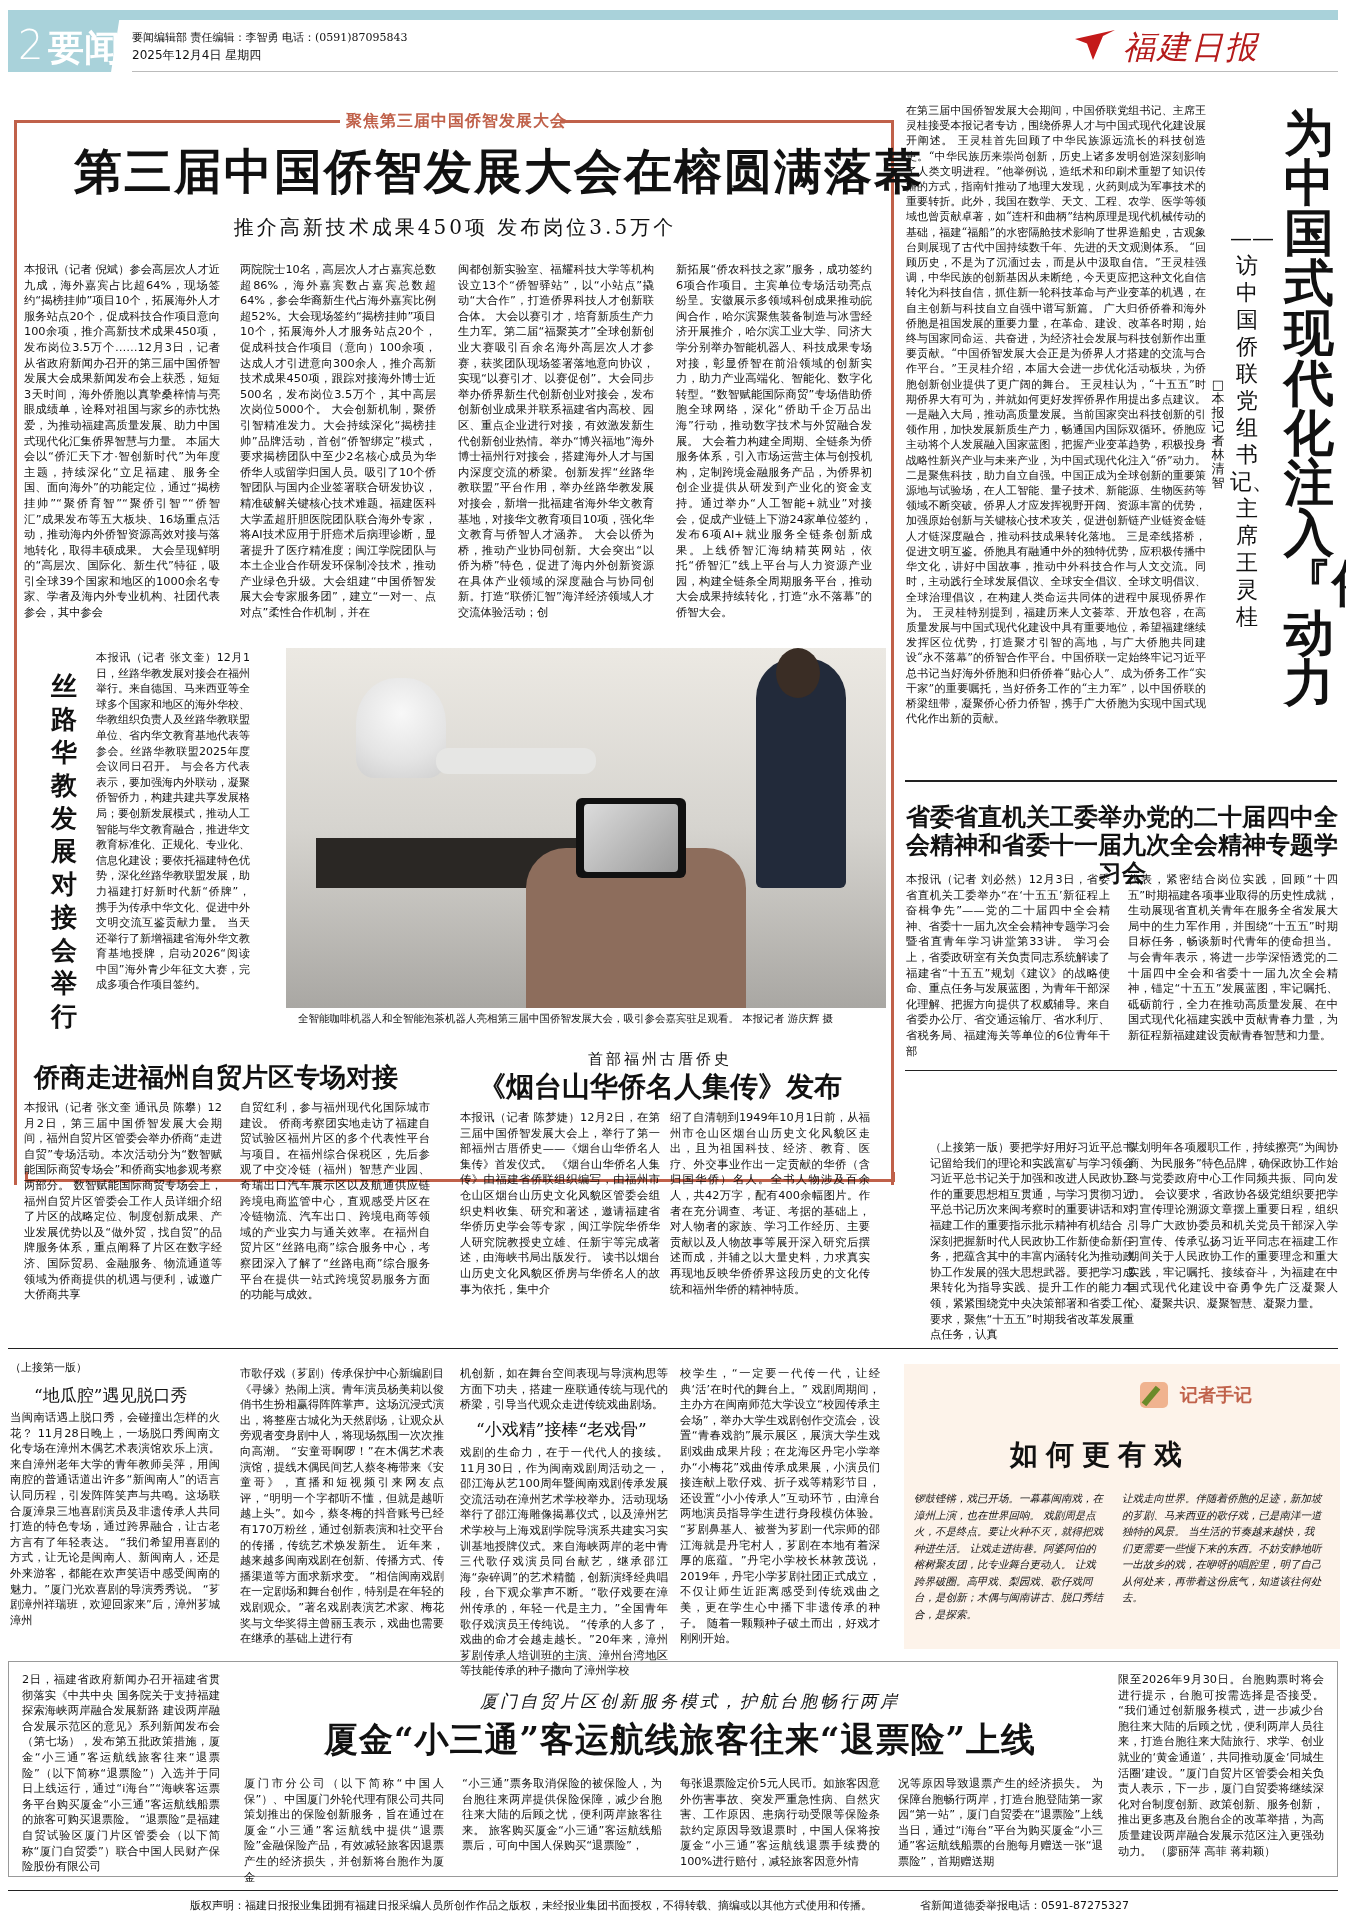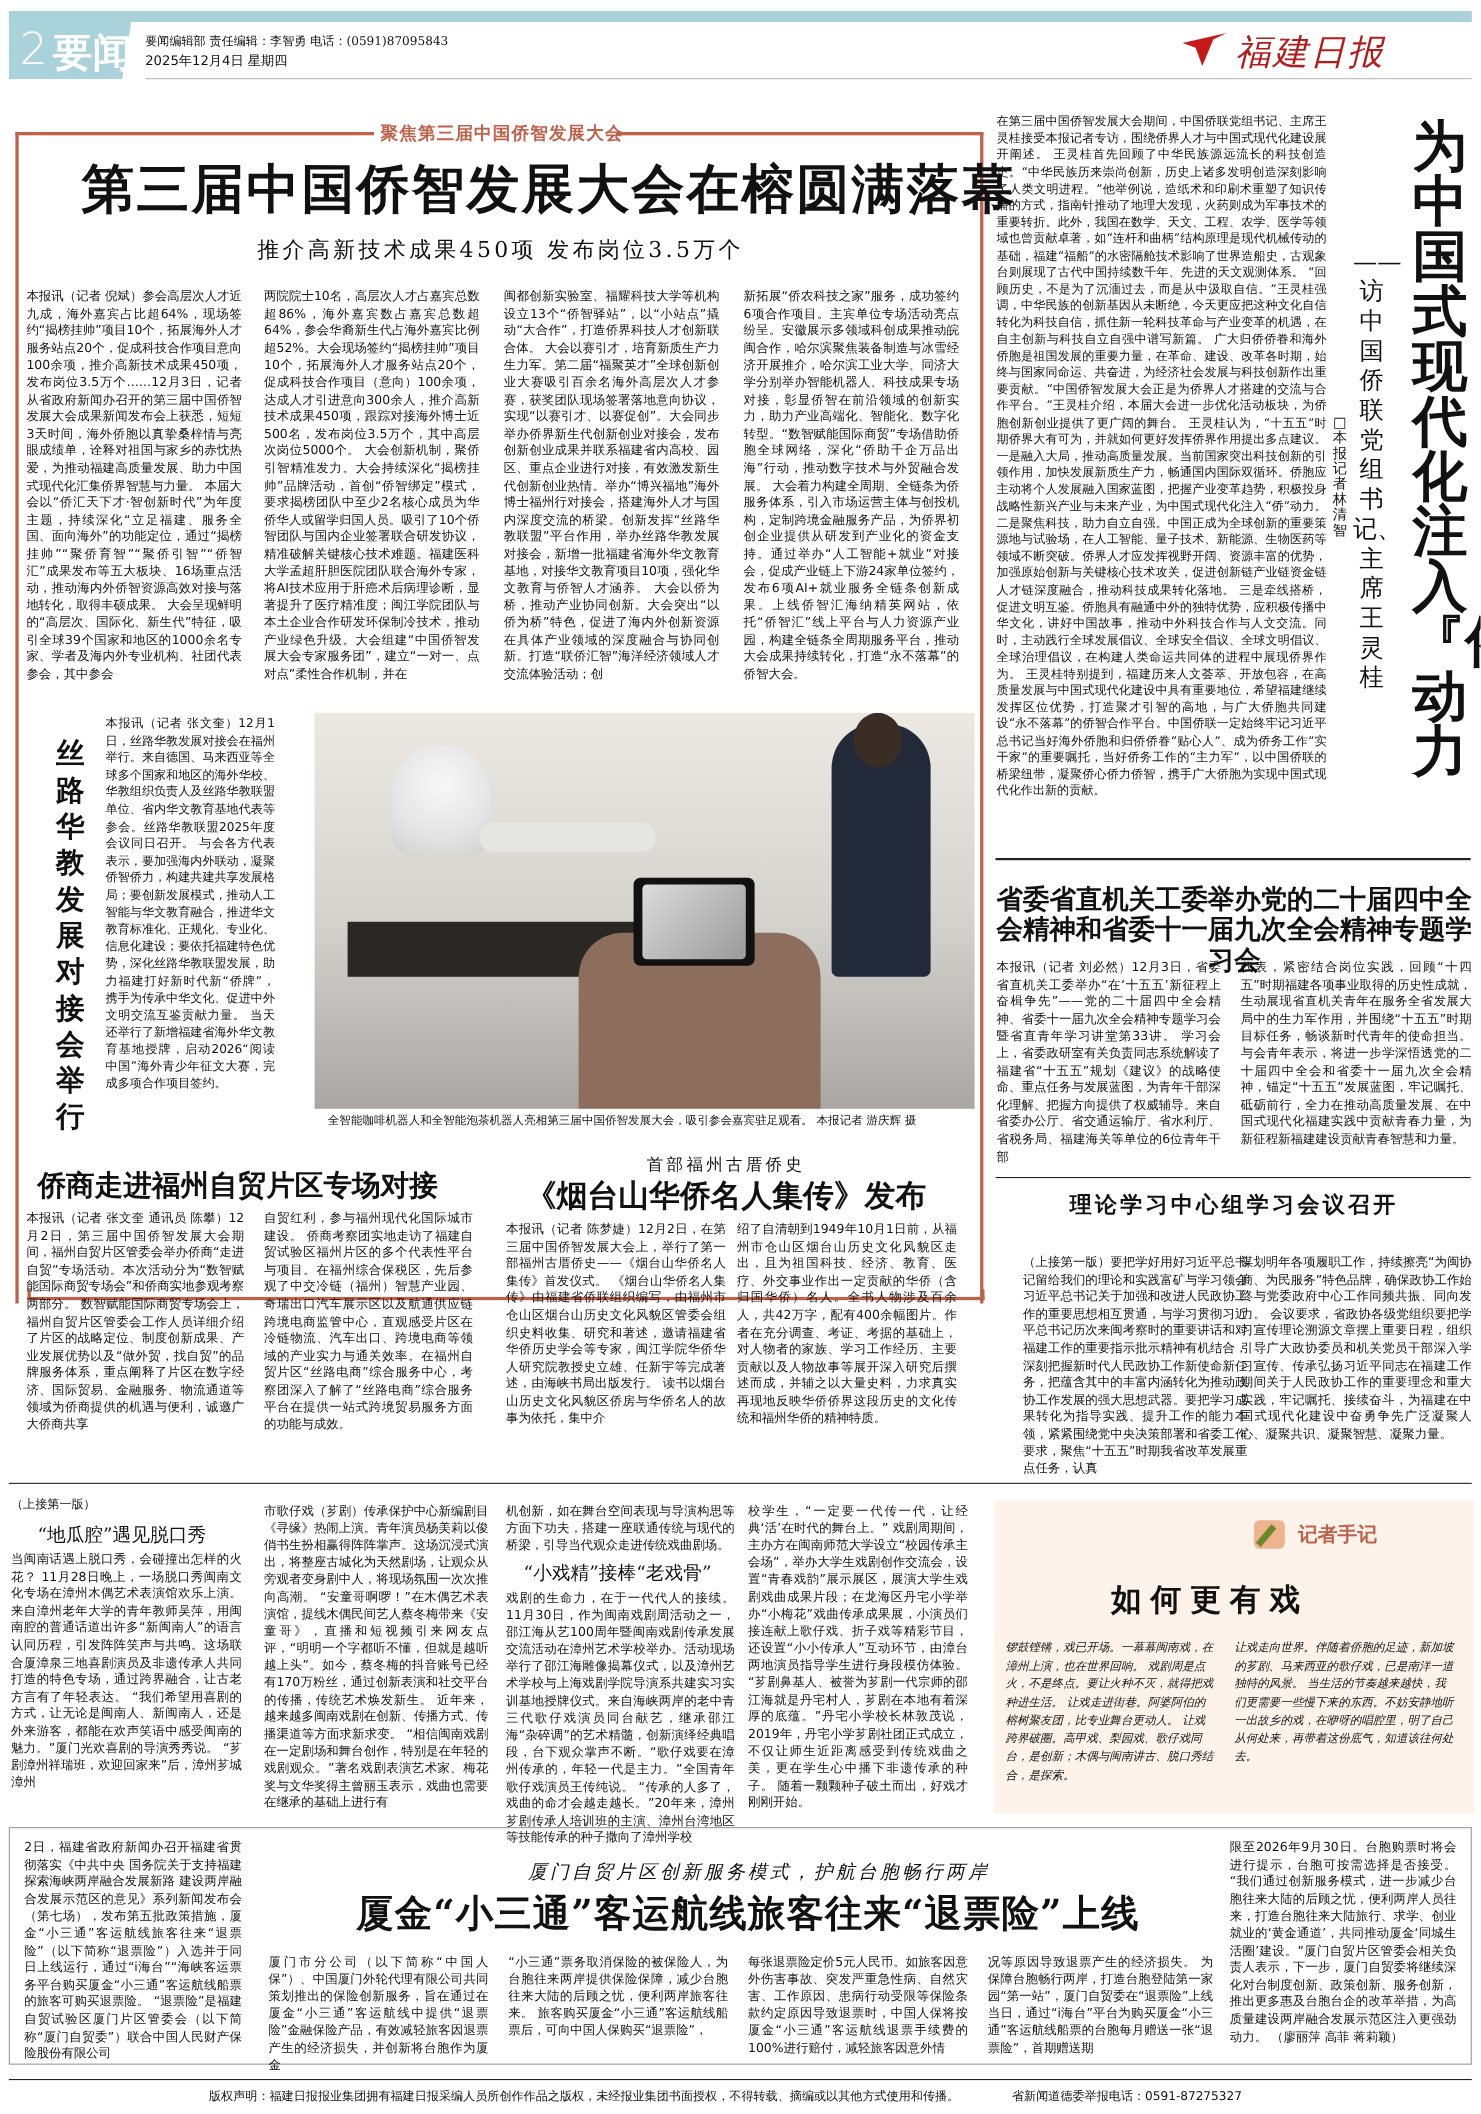--- a/index.html
+++ b/index.html
@@ -167,21 +167,20 @@
 <div class="abs" id="iv-subtitle">——访中国侨联党组书记、主席王灵桂</div>
 <div class="abs" id="iv-byline">□本报记者 林清智</div>
 <div class="abs" id="iv-rule"></div>
 
 <div class="abs" id="po-title">省委省直机关工委举办党的二十届四中全会精神和省委十一届九次全会精神专题学习会</div>
 <div class="abs t" id="po-col1">本报讯（记者 刘必然）12月3日，省委省直机关工委举办“在‘十五五’新征程上奋楫争先”——党的二十届四中全会精神、省委十一届九次全会精神专题学习会暨省直青年学习讲堂第33讲。 学习会上，省委政研室有关负责同志系统解读了福建省“十五五”规划《建议》的战略使命、重点任务与发展蓝图，为青年干部深化理解、把握方向提供了权威辅导。来自省委办公厅、省交通运输厅、省水利厅、省税务局、福建海关等单位的6位青年干部</div>
 <div class="abs t" id="po-col2">代表，紧密结合岗位实践，回顾“十四五”时期福建各项事业取得的历史性成就，生动展现省直机关青年在服务全省发展大局中的生力军作用，并围绕“十五五”时期目标任务，畅谈新时代青年的使命担当。 与会青年表示，将进一步学深悟透党的二十届四中全会和省委十一届九次全会精神，锚定“十五五”发展蓝图，牢记嘱托、砥砺前行，全力在推动高质量发展、在中国式现代化福建实践中贡献青春力量，为新征程新福建建设贡献青春智慧和力量。</div>
 <div class="abs" id="po-rule"></div>
 
 <div class="abs" id="cp-title">
-  <div>理论学习中心组学习会议召开</div>
 </div>
 <div class="abs t" id="cp-col1">（上接第一版）要把学好用好习近平总书记留给我们的理论和实践富矿与学习领会习近平总书记关于加强和改进人民政协工作的重要思想相互贯通，与学习贯彻习近平总书记历次来闽考察时的重要讲话和对福建工作的重要指示批示精神有机结合，深刻把握新时代人民政协工作新使命新任务，把蕴含其中的丰富内涵转化为推动政协工作发展的强大思想武器。要把学习成果转化为指导实践、提升工作的能力本领，紧紧围绕党中央决策部署和省委工作要求，聚焦“十五五”时期我省改革发展重点任务，认真</div>
 <div class="abs t" id="cp-col2">谋划明年各项履职工作，持续擦亮“为闽协商、为民服务”特色品牌，确保政协工作始终与党委政府中心工作同频共振、同向发力。 会议要求，省政协各级党组织要把学习宣传理论溯源文章摆上重要日程，组织引导广大政协委员和机关党员干部深入学习宣传、传承弘扬习近平同志在福建工作期间关于人民政协工作的重要理念和重大实践，牢记嘱托、接续奋斗，为福建在中国式现代化建设中奋勇争先广泛凝聚人心、凝聚共识、凝聚智慧、凝聚力量。</div>
 
 <div class="abs" id="mid-rule"></div>
 
 <div class="abs" id="op-cont">（上接第一版）</div>
 <div class="abs" id="op-h1">“地瓜腔”遇见脱口秀</div>
 <div class="abs t" id="op-col1">当闽南话遇上脱口秀，会碰撞出怎样的火花？ 11月28日晚上，一场脱口秀闽南文化专场在漳州木偶艺术表演馆欢乐上演。来自漳州老年大学的青年教师吴萍，用闽南腔的普通话道出许多“新闽南人”的语言认同历程，引发阵阵笑声与共鸣。这场联合厦漳泉三地喜剧演员及非遗传承人共同打造的特色专场，通过跨界融合，让古老方言有了年轻表达。 “我们希望用喜剧的方式，让无论是闽南人、新闽南人，还是外来游客，都能在欢声笑语中感受闽南的魅力。”厦门光欢喜剧的导演秀秀说。 “芗剧漳州祥瑞班，欢迎回家来”后，漳州芗城漳州</div>
 <div class="abs t" id="op-col2">市歌仔戏（芗剧）传承保护中心新编剧目《寻缘》热闹上演。青年演员杨美莉以俊俏书生扮相赢得阵阵掌声。这场沉浸式演出，将整座古城化为天然剧场，让观众从旁观者变身剧中人，将现场氛围一次次推向高潮。 “安童哥啊啰！”在木偶艺术表演馆，提线木偶民间艺人蔡冬梅带来《安童哥》，直播和短视频引来网友点评，“明明一个字都听不懂，但就是越听越上头”。如今，蔡冬梅的抖音账号已经有170万粉丝，通过创新表演和社交平台的传播，传统艺术焕发新生。 近年来，越来越多闽南戏剧在创新、传播方式、传播渠道等方面求新求变。 “相信闽南戏剧在一定剧场和舞台创作，特别是在年轻的戏剧观众。”著名戏剧表演艺术家、梅花奖与文华奖得主曾丽玉表示，戏曲也需要在继承的基础上进行有</div>

